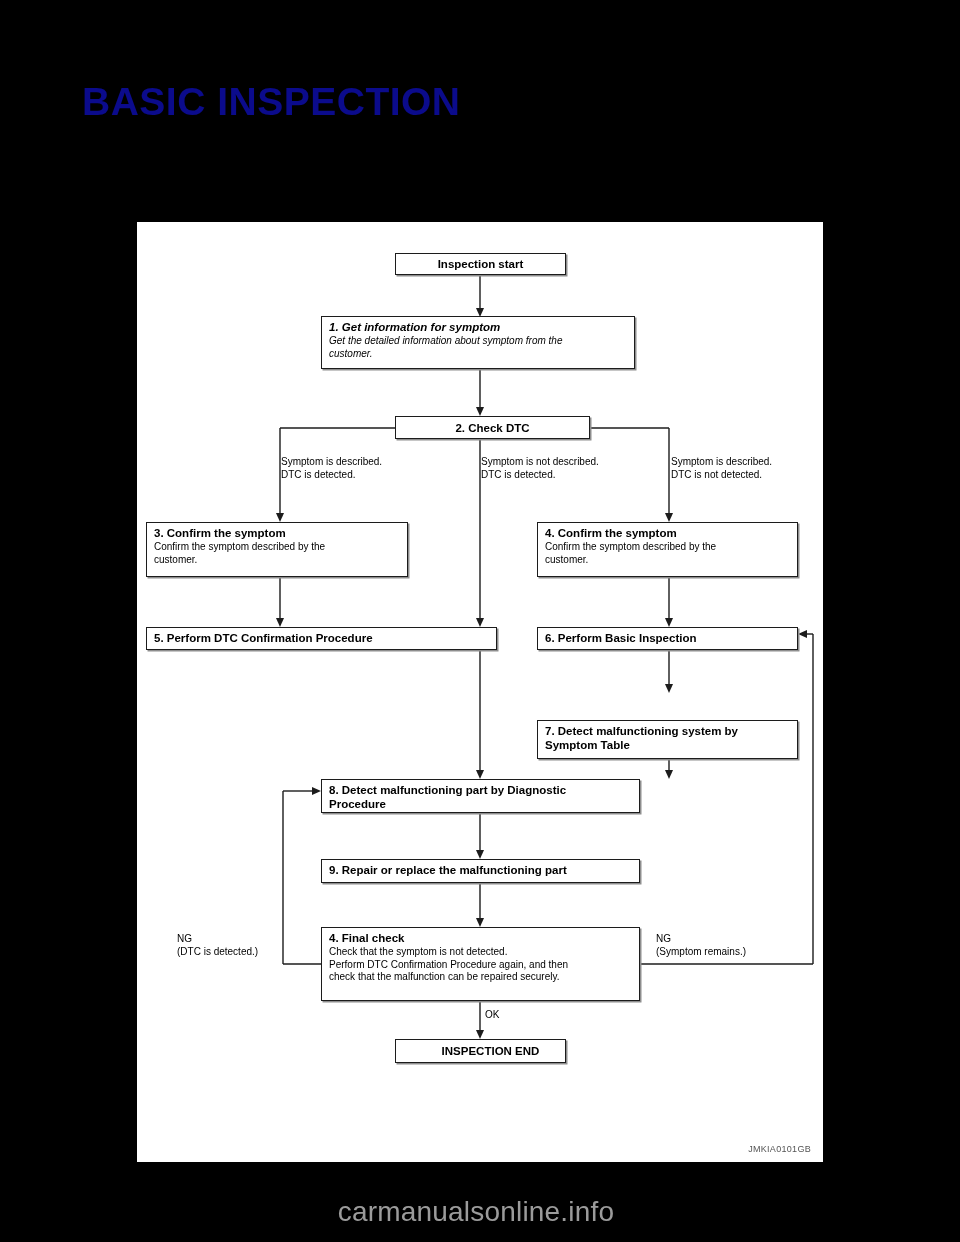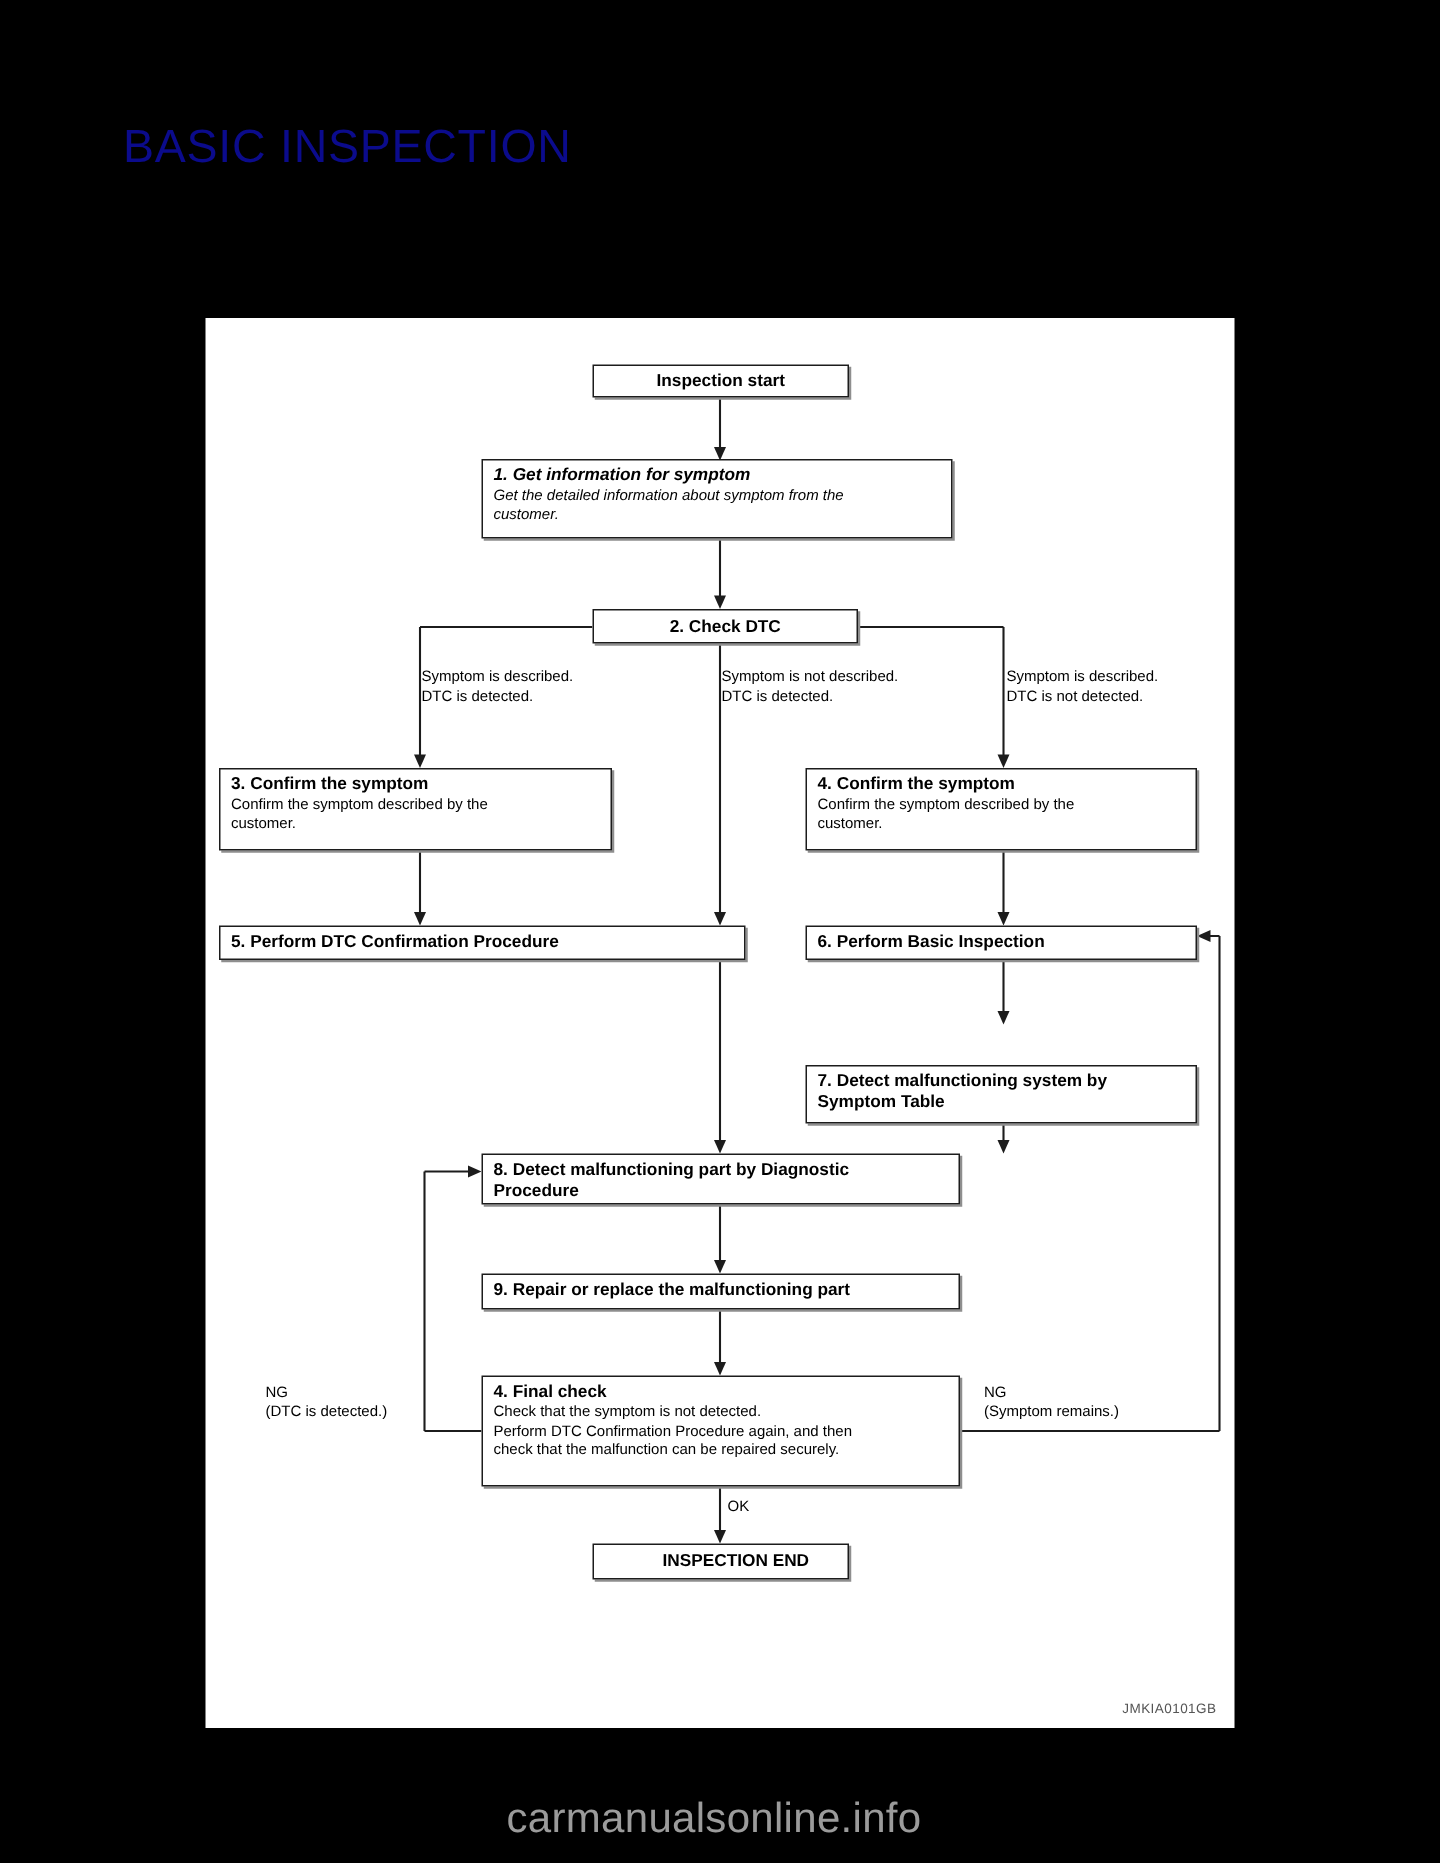--- a/index.html
+++ b/index.html
@@ -15,22 +15,22 @@
     overflow: hidden;
     font-family: "Liberation Sans", sans-serif;
     -webkit-font-smoothing: antialiased;
   }
 
   
   #page-title {
     position: absolute;
     left: 82px;
     top: 80px;
-    font-size: 31px;
-    font-weight: normal;
+    font-size: 39px;
+    font-weight: bold;
     letter-spacing: 0.5px;
     color: #0b0b8c;
     font-family: "Liberation Sans", sans-serif;
   }
 
   
   #watermark {
     position: absolute;
     left: 0;
     top: 1196px;
@@ -41,21 +41,21 @@
     color: #9b9b9b;
     font-size: 28px;
     letter-spacing: 0.2px;
     font-family: "Liberation Sans", sans-serif;
   }
 
   
   #figure-panel {
     position: absolute;
     left: 137px;
-    top: 212px;
+    top: 222px;
     width: 686px;
     height: 940px;
     background: #ffffff;
   }
 
   #figure-id {
     position: absolute;
     right: 12px;
     bottom: 8px;
     font-size: 9px;
@@ -199,21 +199,21 @@
     <div class="node centered" style="left:258px; top:31px; width:171px; height:22px;">
       <div class="ttl">Inspection start</div>
     </div>
 
     <div class="node" style="left:184px; top:94px; width:314px; height:53px;font-style:italic;">
       <div class="ttl">1. Get information for symptom</div>
       <div class="body">Get the detailed information about symptom from the
 customer.</div>
     </div>
 
-    <div class="node centered" style="left:258px; top:194px; width:177px; height:23px;">
+    <div class="node centered" style="left:258px; top:194px; width:195px; height:23px;">
       <div class="ttl">2. Check DTC</div>
     </div>
 
     <div class="edge-label" style="left:144px; top:234px;">Symptom is described.
 DTC is detected.</div>
     <div class="edge-label" style="left:344px; top:234px;">Symptom is not described.
 DTC is detected.</div>
     <div class="edge-label" style="left:534px; top:234px;">Symptom is described.
 DTC is not detected.</div>
 

